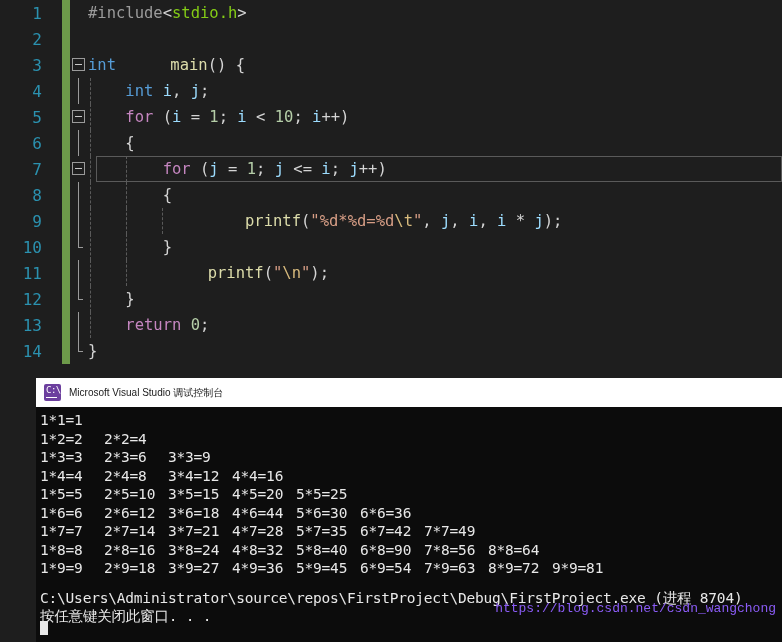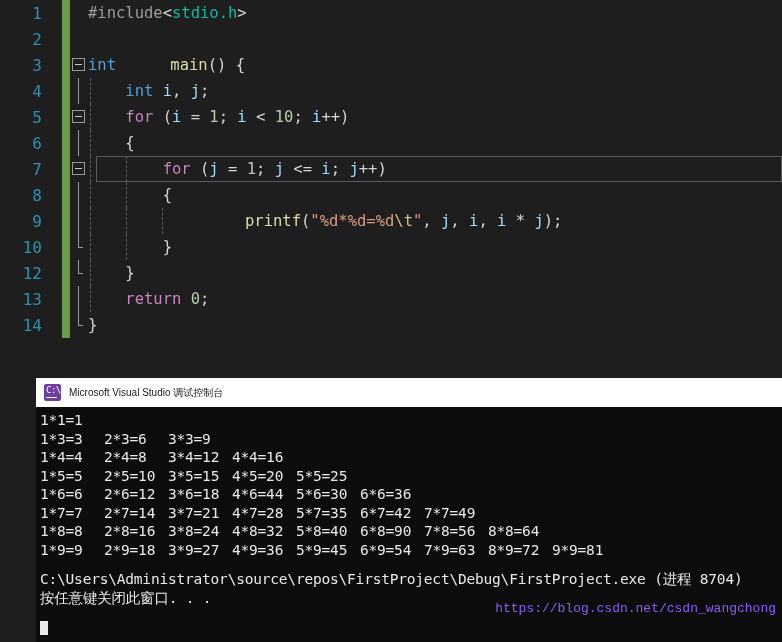--- a/index.html
+++ b/index.html
@@ -125,21 +125,21 @@
 
   
   .kw   { color: #569cd6; }   
   .kw2  { color: #c586c0; }   
   .fn   { color: #dcdcaa; margin-left: 45px; }   
   .var  { color: #9cdcfe; }   
   .num  { color: #b5cea8; }   
   .str  { color: #d69d85; }   
   .esc  { color: #d7ba7d; }   
   .pre  { color: #9b9b9b; }   
-  .pren { color: #14b8a6; }   
+  .pren { color: #84cc16; }   
   .punc { color: #d4d4d4; }
 
   
   #console-window {
     position: absolute;
     left: 36px; top: 378px;
     width: 746px; height: 264px;
     background: #0c0c0c;
     overflow: hidden;
   }
@@ -316,20 +316,29 @@
     <div class="ln">10</div>
     <div class="gap"></div>
     <div class="changebar green"></div>
     <div class="foldcol">
       <div class="fold-line half-top"></div>
       <div class="fold-foot"></div>
     </div>
     <div class="codetext"><span class="guide g1"></span><span class="guide g2"></span><span class="punc">        }</span></div>
   </div>
 
+  <div class="code-line">
+    <div class="ln">11</div>
+    <div class="gap"></div>
+    <div class="changebar green"></div>
+    <div class="foldcol">
+      <div class="fold-line"></div>
+    </div>
+    <div class="codetext"><span class="guide g1"></span><span class="guide g2"></span><span class="punc">        </span><span class="fn">printf</span><span class="punc">(</span><span class="str">"</span><span class="esc">\n</span><span class="str">"</span><span class="punc">);</span></div>
+  </div>
 
   <div class="code-line">
     <div class="ln">12</div>
     <div class="gap"></div>
     <div class="changebar green"></div>
     <div class="foldcol">
       <div class="fold-line half-top"></div>
       <div class="fold-foot"></div>
     </div>
     <div class="codetext"><span class="guide g1"></span><span class="punc">    }</span></div>
@@ -362,20 +371,21 @@
 
   <div id="console-titlebar">
     <div id="console-icon">
       <span>C:\</span>
     </div>
     <div id="console-title-text">Microsoft Visual Studio 调试控制台</div>
   </div>
 
   <div id="console-body">
     <div class="cons-row"><span class="cons-cell">1*1=1</span></div>
+    <div class="cons-row"><span class="cons-cell">1*2=2</span><span class="cons-cell">2*2=4</span></div>
     <div class="cons-row"><span class="cons-cell">1*3=3</span><span class="cons-cell">2*3=6</span><span class="cons-cell">3*3=9</span></div>
     <div class="cons-row"><span class="cons-cell">1*4=4</span><span class="cons-cell">2*4=8</span><span class="cons-cell">3*4=12</span><span class="cons-cell">4*4=16</span></div>
     <div class="cons-row"><span class="cons-cell">1*5=5</span><span class="cons-cell">2*5=10</span><span class="cons-cell">3*5=15</span><span class="cons-cell">4*5=20</span><span class="cons-cell">5*5=25</span></div>
     <div class="cons-row"><span class="cons-cell">1*6=6</span><span class="cons-cell">2*6=12</span><span class="cons-cell">3*6=18</span><span class="cons-cell">4*6=44</span><span class="cons-cell">5*6=30</span><span class="cons-cell">6*6=36</span></div>
     <div class="cons-row"><span class="cons-cell">1*7=7</span><span class="cons-cell">2*7=14</span><span class="cons-cell">3*7=21</span><span class="cons-cell">4*7=28</span><span class="cons-cell">5*7=35</span><span class="cons-cell">6*7=42</span><span class="cons-cell">7*7=49</span></div>
     <div class="cons-row"><span class="cons-cell">1*8=8</span><span class="cons-cell">2*8=16</span><span class="cons-cell">3*8=24</span><span class="cons-cell">4*8=32</span><span class="cons-cell">5*8=40</span><span class="cons-cell">6*8=90</span><span class="cons-cell">7*8=56</span><span class="cons-cell">8*8=64</span></div>
     <div class="cons-row"><span class="cons-cell">1*9=9</span><span class="cons-cell">2*9=18</span><span class="cons-cell">3*9=27</span><span class="cons-cell">4*9=36</span><span class="cons-cell">5*9=45</span><span class="cons-cell">6*9=54</span><span class="cons-cell">7*9=63</span><span class="cons-cell">8*9=72</span><span class="cons-cell">9*9=81</span></div>
 
     <div class="cons-gap"></div>
 

